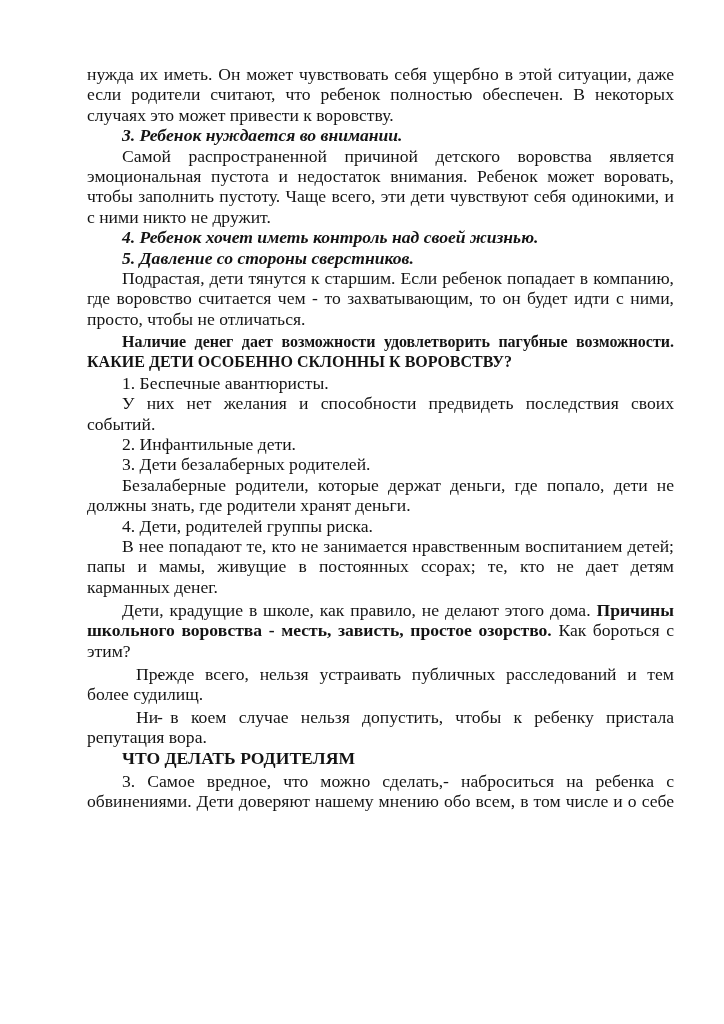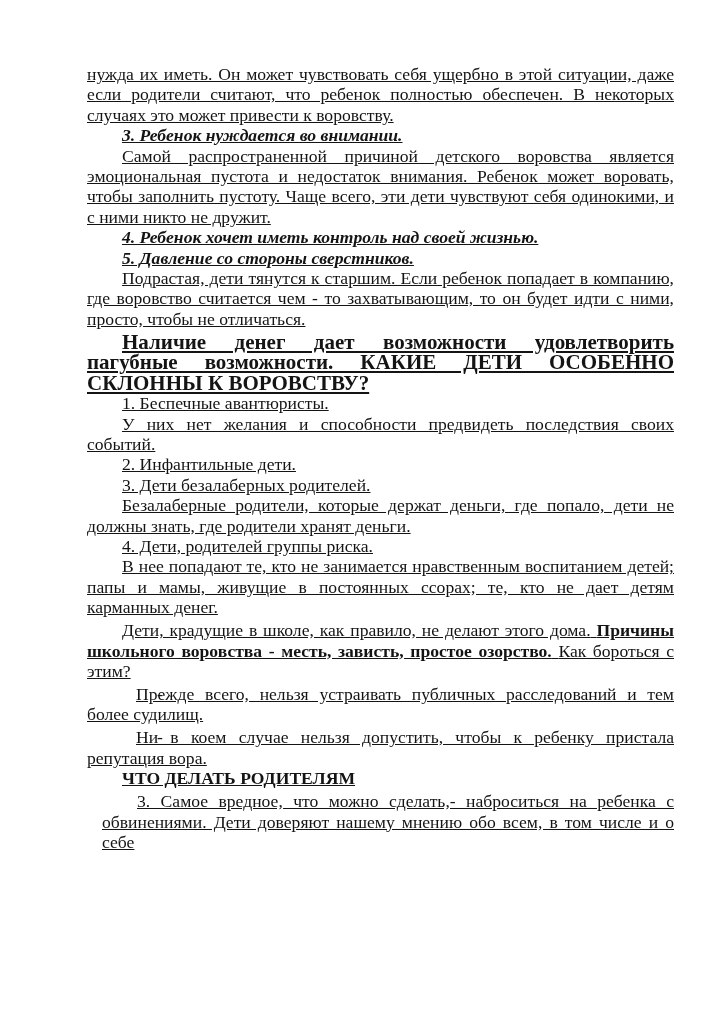--- a/index.html
+++ b/index.html
@@ -15,44 +15,43 @@
   }
   .page {
     position: absolute;
     left: 87px;
     top: 64px;
     width: 587px;
     font-family: "Liberation Serif", serif;
     font-size: 17.6px;
     line-height: 20.4px;
     color: #141414;
-    text-decoration: underline;
   }
   .p {
     margin: 0;
     text-align: justify;
     text-indent: 35px;
   }
   .p.gap { margin-top: 2.6px; }
   .bi { font-weight: bold; font-style: italic; }
   .b { font-weight: bold; }
-  .p.last-justify { text-align-last: justify; margin-left: 15px; }
+  .p.last-justify { text-align-last: justify; }
   .dash { display: inline-block; width: 14px; }
 </style>
 </head>
 <body>
 
 <div class="page">
   <p class="p" style="text-indent:0">нужда их иметь. Он может чувствовать себя ущербно в этой ситуации, даже если родители считают, что ребенок полностью обеспечен. В некоторых случаях это может привести к воровству.</p>
   <p class="p bi">3. Ребенок нуждается во внимании.</p>
   <p class="p">Самой распространенной причиной детского воровства является эмоциональная пустота и недостаток внимания. Ребенок может воровать, чтобы заполнить пустоту. Чаще всего, эти дети чувствуют себя одинокими, и с ними никто не дружит.</p>
   <p class="p bi">4. Ребенок хочет иметь контроль над своей жизнью.</p>
   <p class="p bi">5. Давление со стороны сверстников.</p>
   <p class="p">Подрастая, дети тянутся к старшим. Если ребенок попадает в компанию, где воровство считается чем - то захватывающим, то он будет идти с ними, просто, чтобы не отличаться.</p>
-  <p class="p b gap" style="font-size:21px">Наличие денег дает возможности удовлетворить пагубные возможности. КАКИЕ ДЕТИ ОСОБЕННО СКЛОННЫ К ВОРОВСТВУ?</p>
+  <p class="p b gap" style="font-size:16px">Наличие денег дает возможности удовлетворить пагубные возможности. КАКИЕ ДЕТИ ОСОБЕННО СКЛОННЫ К ВОРОВСТВУ?</p>
   <p class="p">1. Беспечные авантюристы.</p>
   <p class="p">У них нет желания и способности предвидеть последствия своих событий.</p>
   <p class="p">2. Инфантильные дети.</p>
   <p class="p">3. Дети безалаберных родителей.</p>
   <p class="p">Безалаберные родители, которые держат деньги, где попало, дети не должны знать, где родители хранят деньги.</p>
   <p class="p">4. Дети, родителей группы риска.</p>
   <p class="p">В нее попадают те, кто не занимается нравственным воспитанием детей; папы и мамы, живущие в постоянных ссорах; те, кто не дает детям карманных денег.</p>
   <p class="p gap">
     <span>Дети, крадущие в школе, как правило, не делают этого дома.</span>
     <span class="b">Причины школьного воровства - месть, зависть, простое озорство.</span>

